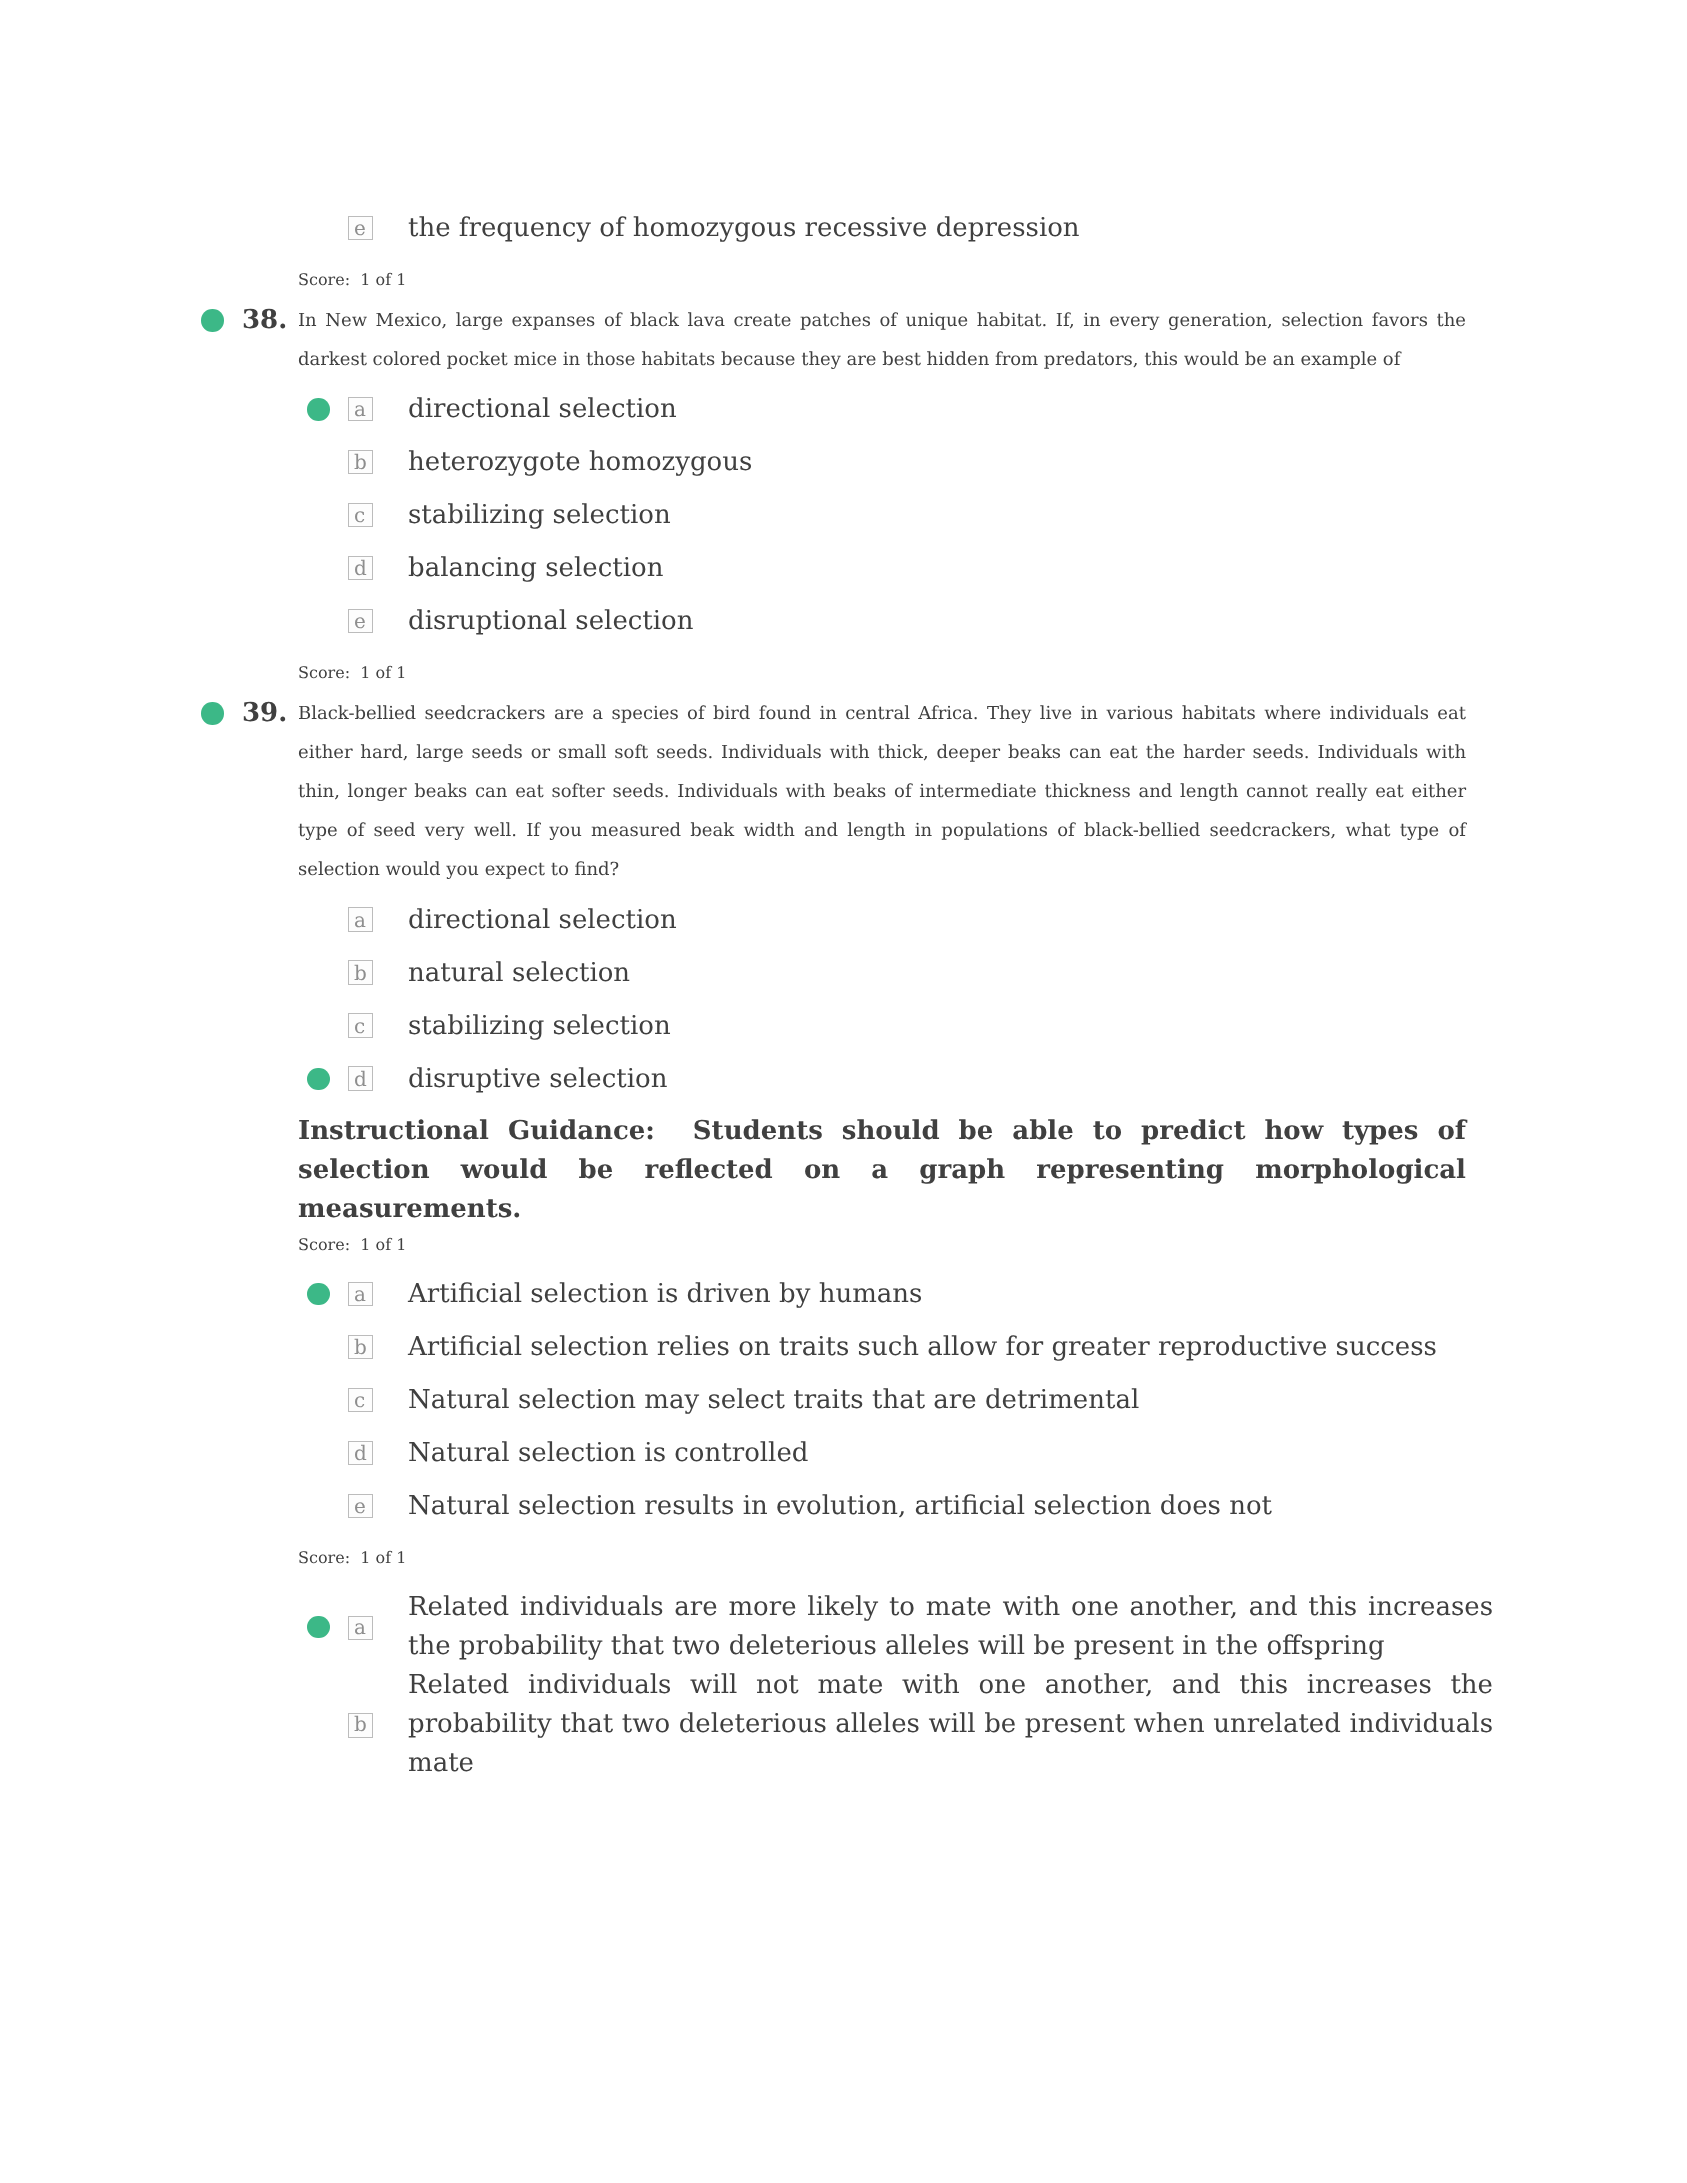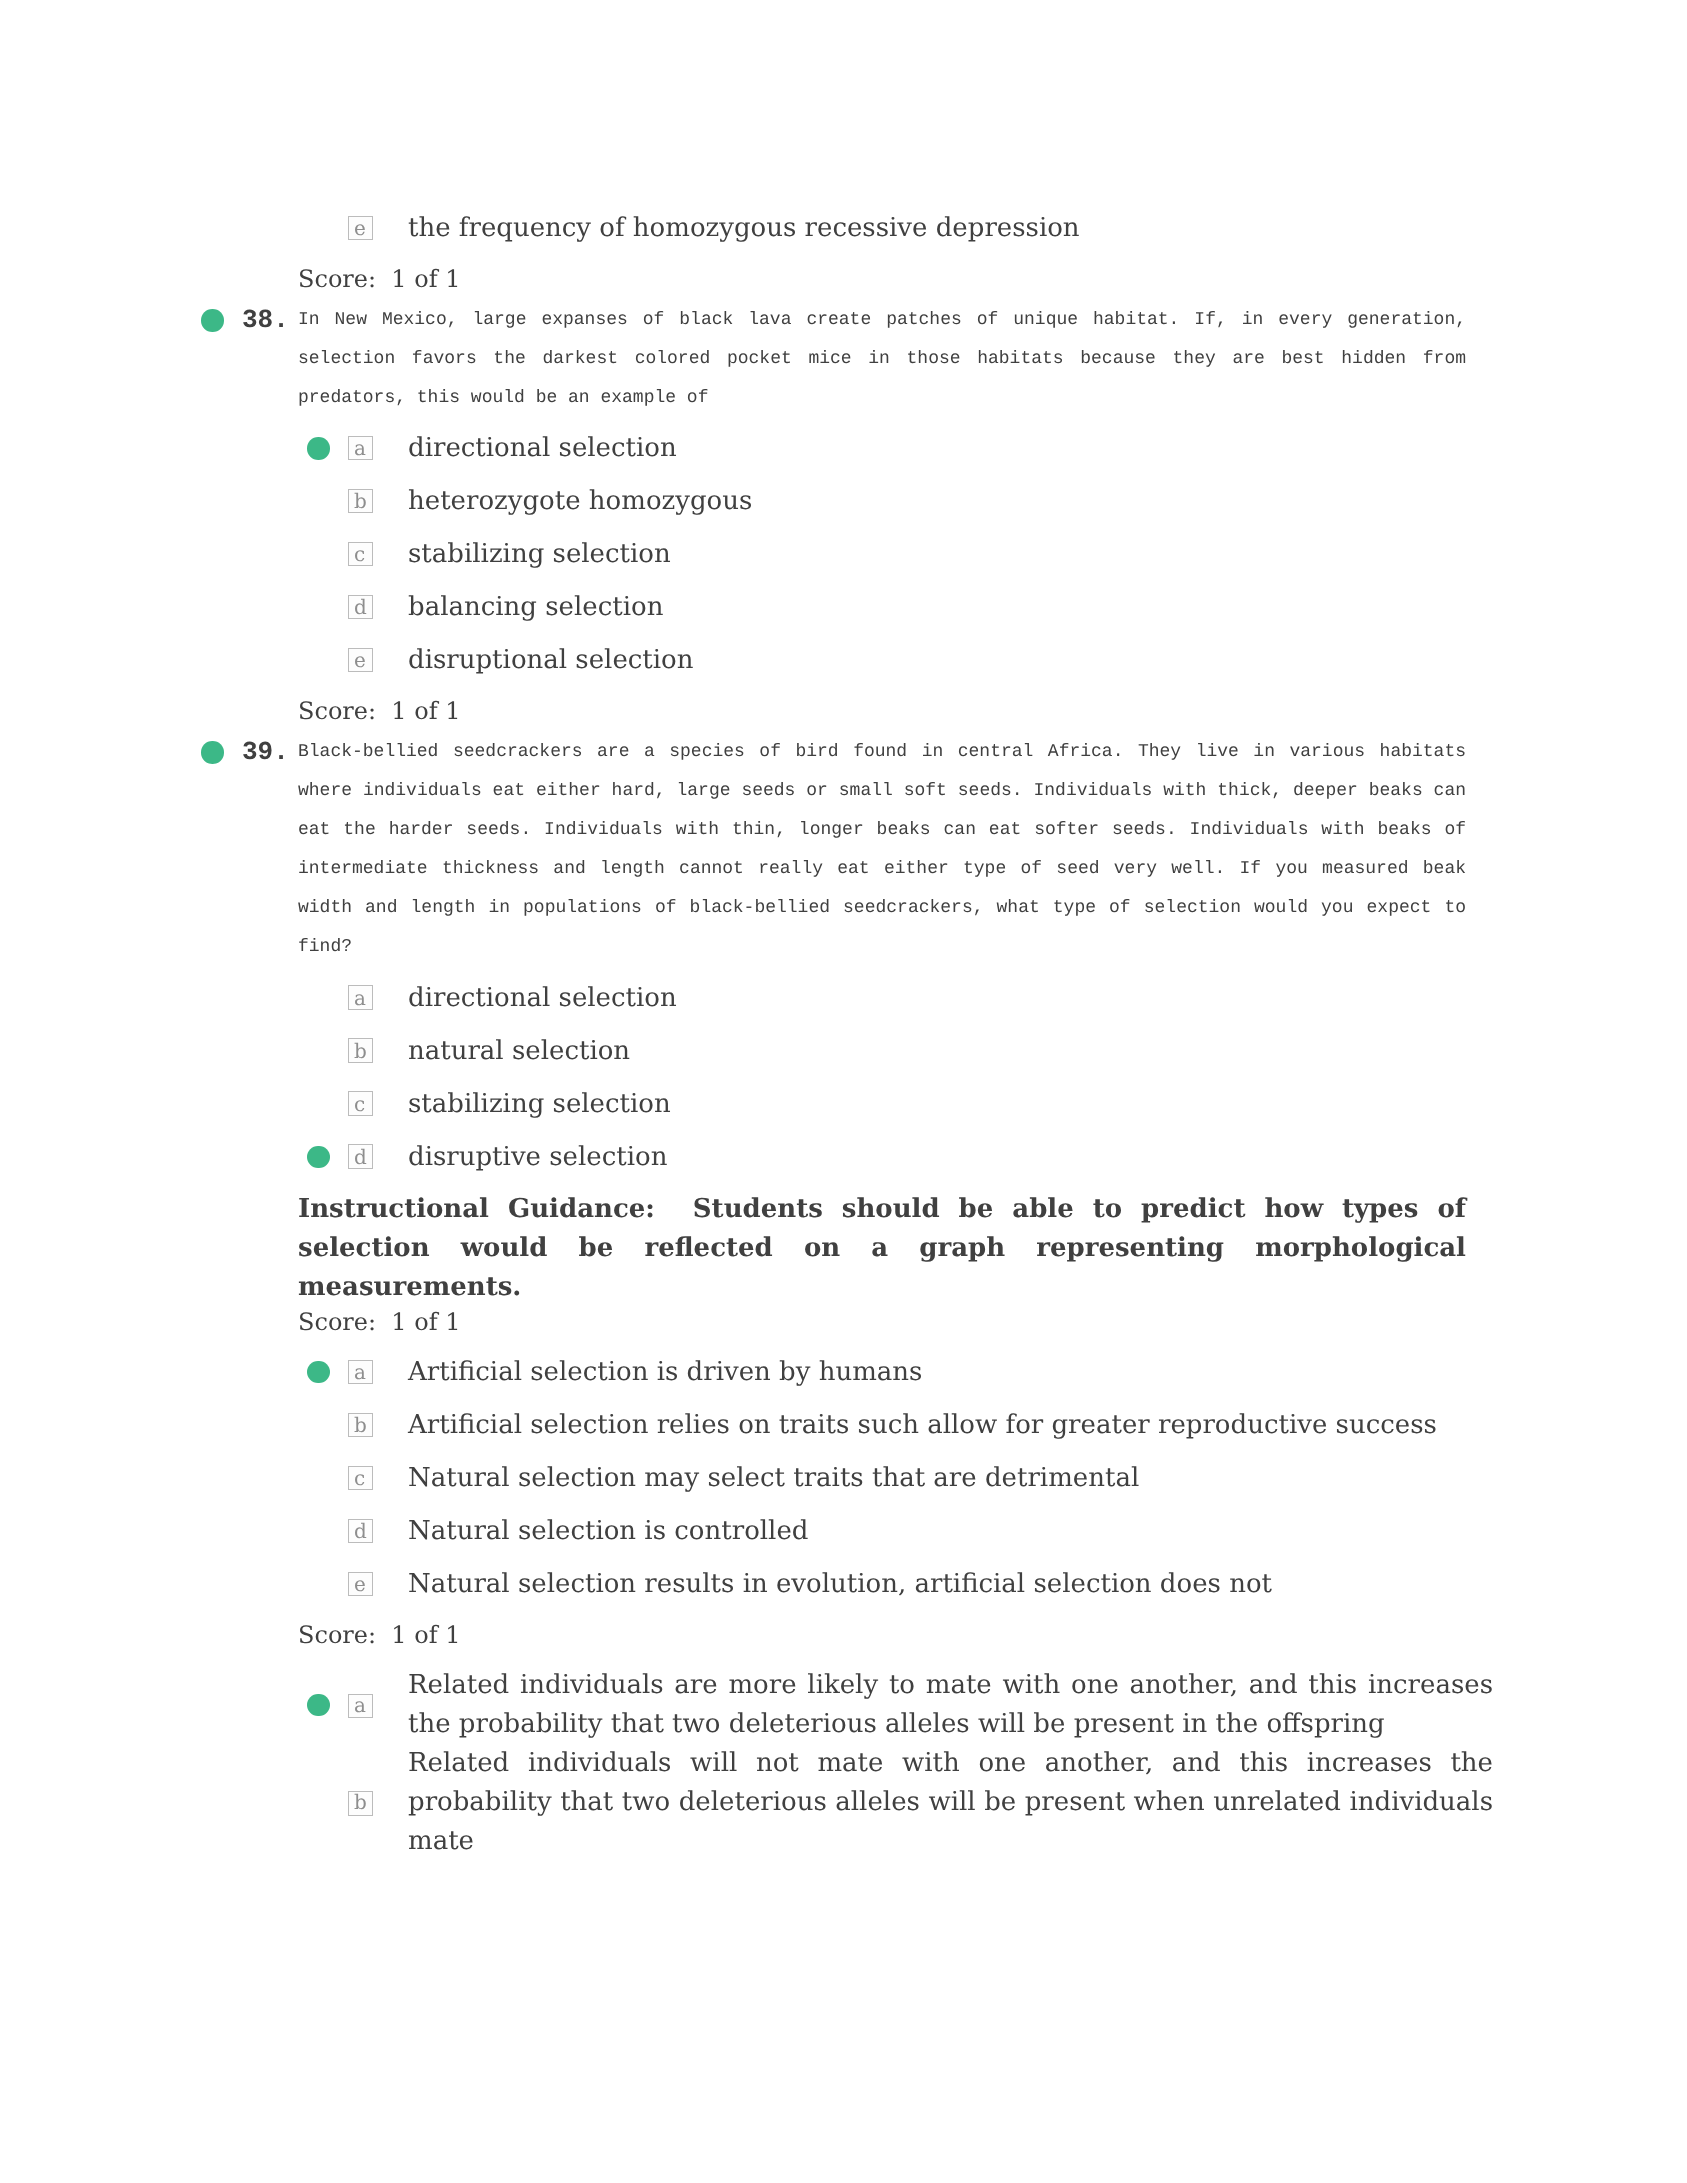--- a/index.html
+++ b/index.html
@@ -6,36 +6,36 @@
   body{
     width:1687px;height:2183px;background:#ffffff;
     font-family:"DejaVu Serif",serif;
     text-rendering:geometricPrecision;
   }
   .page{position:relative;width:1687px;height:2183px;overflow:hidden;}
   
   .doc{position:absolute;left:298px;top:198px;width:1168px;}
 
   
-  .qrow{position:relative;margin-top:2px;font-family:Liberation Mono, monospace;}
+  .qrow{position:relative;margin-top:2px;}
   .qmark{position:absolute;left:-97px;top:8px;width:22.5px;height:22.5px;border-radius:50%;background:#3cb887;}
   .qnum{position:absolute;left:-56px;top:0;font-size:26px;line-height:39px;color:#404040;font-weight:bold;}
   .qtext{font-size:18px;line-height:39px;color:#404040;text-align:justify;white-space:pre-wrap;}
 
   
   .opts{margin:0;padding:0;list-style:none;}
   .orow{position:relative;margin-top:14px;margin-left:110px;width:1085px;}
   .opts > .orow:first-child{margin-top:11.2px;}
   .orow.tight{margin-top:0px;}
   .omark{position:absolute;left:-101px;top:8px;width:22.5px;height:22.5px;border-radius:50%;background:#3cb887;}
   .obox{position:absolute;left:-60px;top:6.6px;width:22.5px;height:22.5px;border:0.7px solid #bcbcbc;background:#fdfdfd;}
   .oletter{position:absolute;left:-54px;top:0px;font-size:20px;line-height:39px;color:#8e8e8e;}
   .otext{font-size:26px;line-height:39px;color:#404040;text-align:justify;}
 
-  .score{font-size:24px;line-height:39px;color:#404040;margin-top:12px;white-space:pre;}
+  .score{font-size:16px;line-height:39px;color:#404040;margin-top:12px;white-space:pre;}
   .note{font-size:26px;line-height:39px;color:#404040;text-align:justify;margin-top:13.2px;white-space:pre-wrap;font-weight:bold;}
   .note + .score{margin-top:-4px;}
 </style>
 </head>
 <body>
 
 <div class="page">
   <div class="doc">
 
     <div class="opts">

